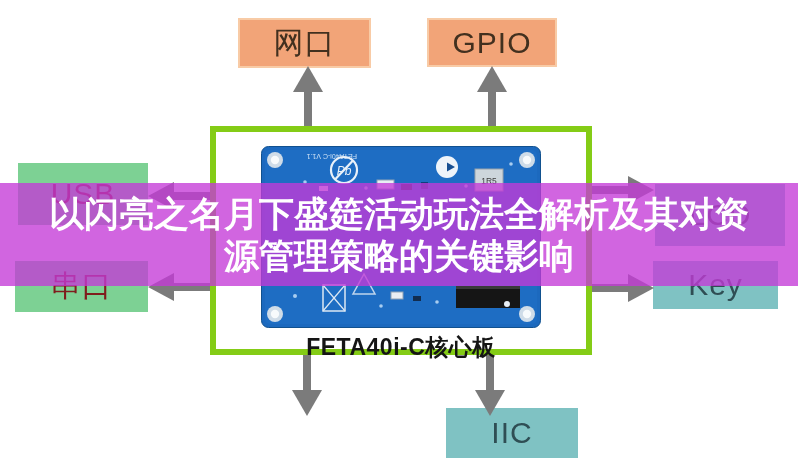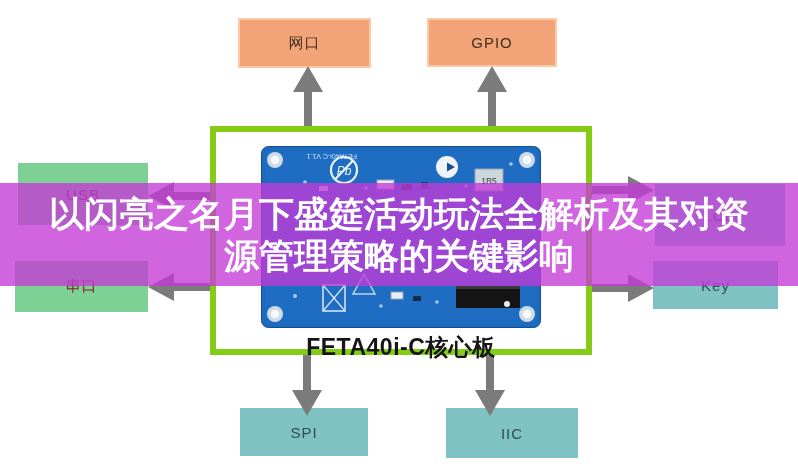--- a/index.html
+++ b/index.html
@@ -3,21 +3,21 @@
 <meta charset="utf-8">
 <style>
   html,body{margin:0;padding:0;background:#ffffff;}
   .canvas{
     position:relative;width:798px;height:466px;overflow:hidden;background:#ffffff;
     font-family:"Liberation Sans","DejaVu Sans",sans-serif;
   }
   
   .node{
     position:absolute;display:flex;align-items:center;justify-content:center;
-    font-size:15px;letter-spacing:1px;
+    font-size:30px;letter-spacing:1px;
   }
   .node.orange{background:#f2a478;border:2px solid #f8cba6;color:#42301f;box-sizing:border-box;}
   .node.green{background:#7dd194;color:#7f1d1d;}
   .node.teal{background:#7fc2c3;color:#2f4e54;}
   .n-ethernet{left:238px;top:18px;width:133px;height:50px;}
   .n-gpio{left:427px;top:18px;width:130px;height:49px;}
   .n-usb{left:18px;top:163px;width:130px;height:62px;}
   .n-serial{left:15px;top:261px;width:133px;height:51px;}
   .n-lcd{left:655px;top:164px;width:130px;height:62px;margin-top:20px;}
   .n-key{left:653px;top:261px;width:125px;height:48px;}
@@ -66,23 +66,20 @@
     <span>USB</span>
   </div>
   <div class="node green n-serial">
     <span>串口</span>
   </div>
   <div class="node teal n-lcd">
     <span>LCD</span>
   </div>
   <div class="node teal n-key">
     <span>Key</span>
-  </div>
-  <div class="node teal n-spi">
-    <span>SPI</span>
   </div>
   <div class="node teal n-iic">
     <span>IIC</span>
   </div>
 
   <div class="shaft" style="left:304px;top:90px;width:8px;height:37px;"></div>
   <div class="head up" style="left:293px;top:66px;"></div>
 
   <div class="shaft" style="left:488px;top:90px;width:8px;height:37px;"></div>
   <div class="head up" style="left:477px;top:66px;"></div>

